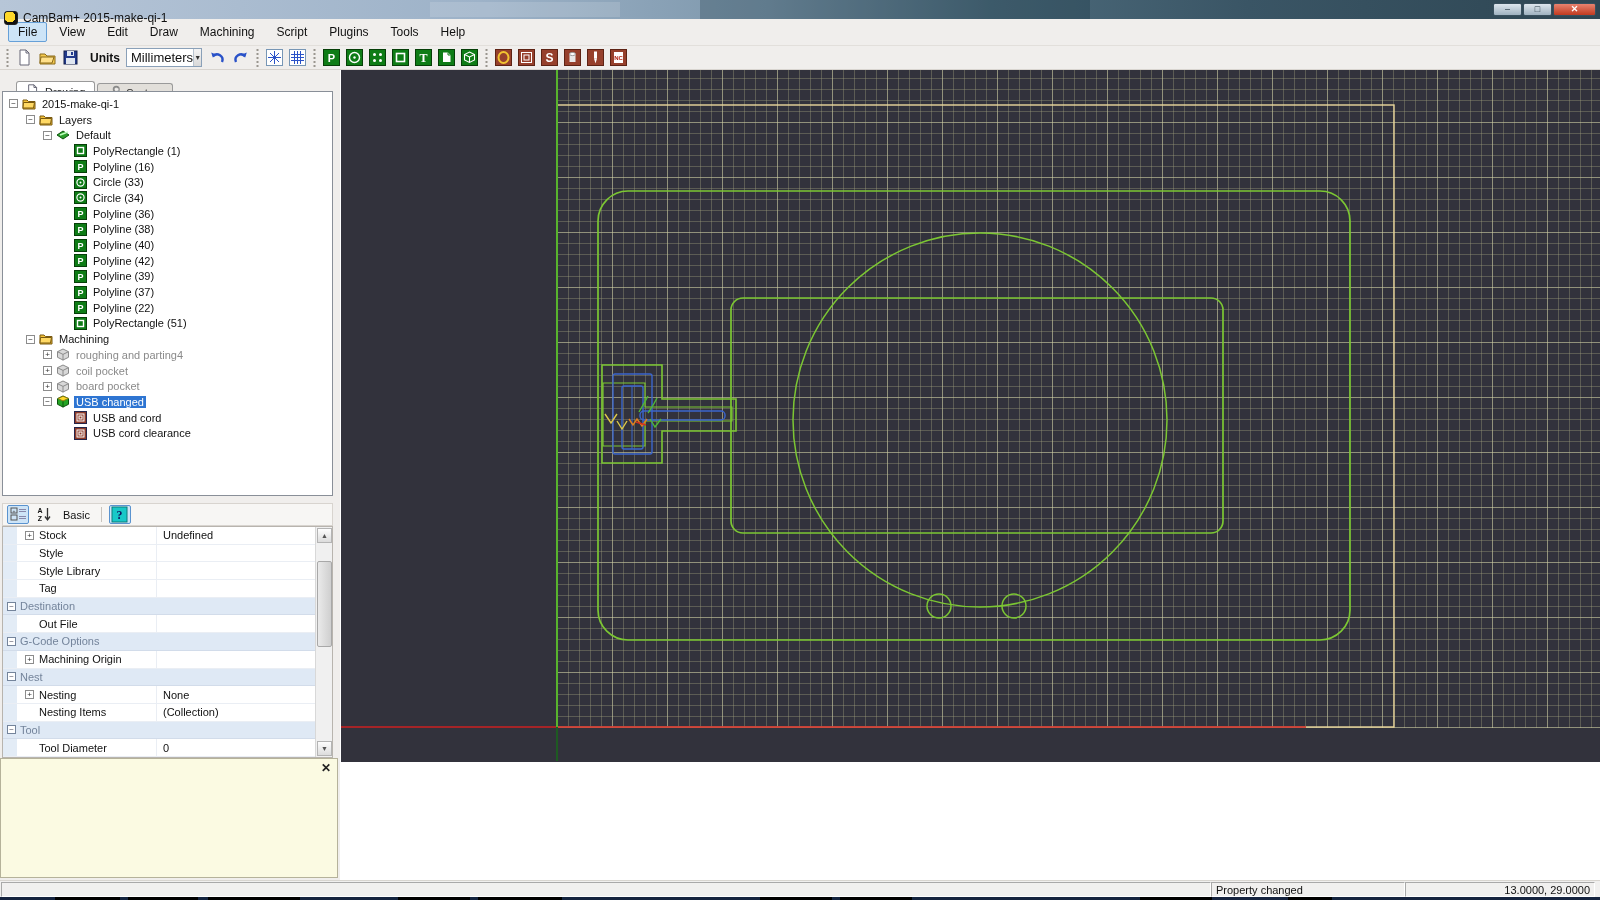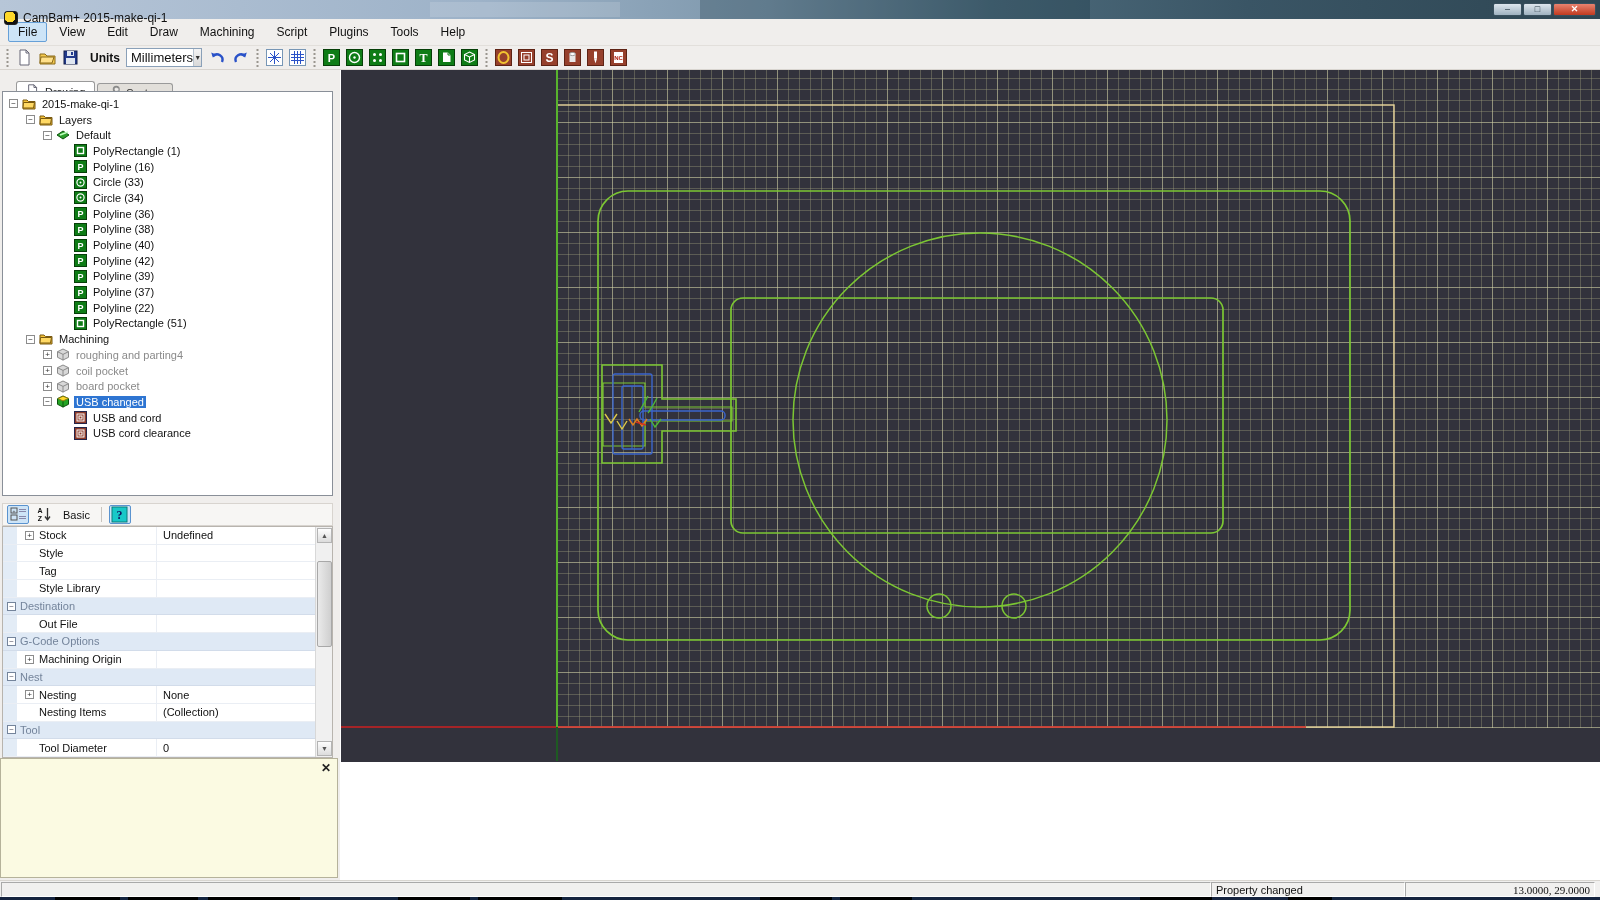--- a/index.html
+++ b/index.html
@@ -102,21 +102,21 @@
   #shapes { position:absolute; left:0; top:0; }
 
   
   #white-gap { position:absolute; left:341px; top:762px; width:1259px; height:118px; background:#fff; }
   #statusbar { position:absolute; left:0; top:880px; width:1600px; height:17px; background:#f1f0ef;
     border-top:1px solid #d8d5d0; display:flex; font-size:11px; color:#111; }
   .spanel { border:1px solid; border-color:#a9a9a9 #ffffff #ffffff #a9a9a9; height:15px; margin-top:1px;
     display:flex; align-items:center; padding:0 4px; }
   #sp-left { width:1210px; margin-left:1px; }
   #sp-msg { width:194px; }
-  #sp-coord { width:190px; justify-content:flex-end;font-family:Liberation Serif, serif; }
+  #sp-coord { width:190px; justify-content:flex-end; }
   #taskbar { position:absolute; left:0; top:897px; width:1600px; height:3px; background:#16243f; }
   .tk { position:absolute; top:0; height:3px; background:#000; }
 </style>
 </head>
 <body>
 
 <div id="win">
 
   <div id="titlebar">
     <div class="tb-ghost1"></div>
@@ -591,28 +591,28 @@
           <div class="prow">
             <span class="pmargin"></span>
             <span class="pname noexp">
               <span>Style</span>
             </span>
             <span class="pval"></span>
           </div>
           <div class="prow">
             <span class="pmargin"></span>
             <span class="pname noexp">
+              <span>Style Library</span>
+            </span>
+            <span class="pval"></span>
+          </div>
+          <div class="prow">
+            <span class="pmargin"></span>
+            <span class="pname noexp">
               <span>Tag</span>
-            </span>
-            <span class="pval"></span>
-          </div>
-          <div class="prow">
-            <span class="pmargin"></span>
-            <span class="pname noexp">
-              <span>Style Library</span>
             </span>
             <span class="pval"></span>
           </div>
           <div class="prow cat">
             <span class="cexp">−</span>
             <span>Destination</span>
           </div>
           <div class="prow">
             <span class="pmargin"></span>
             <span class="pname noexp">

